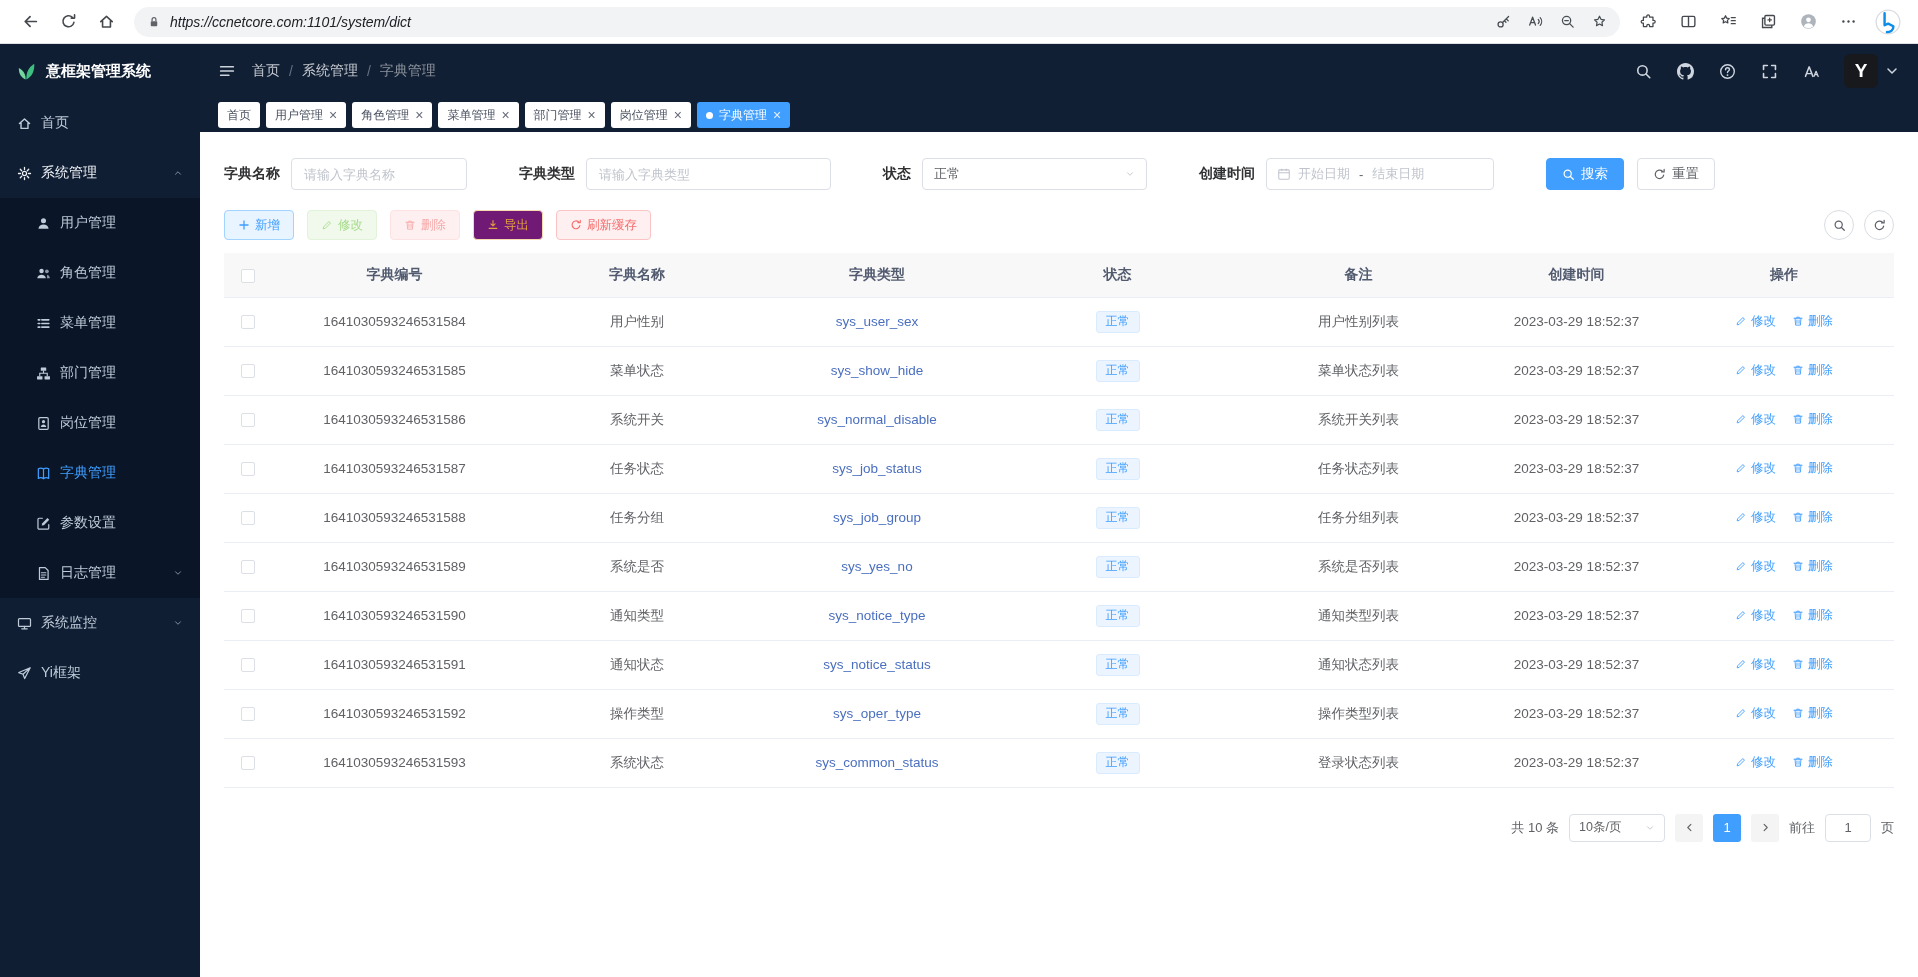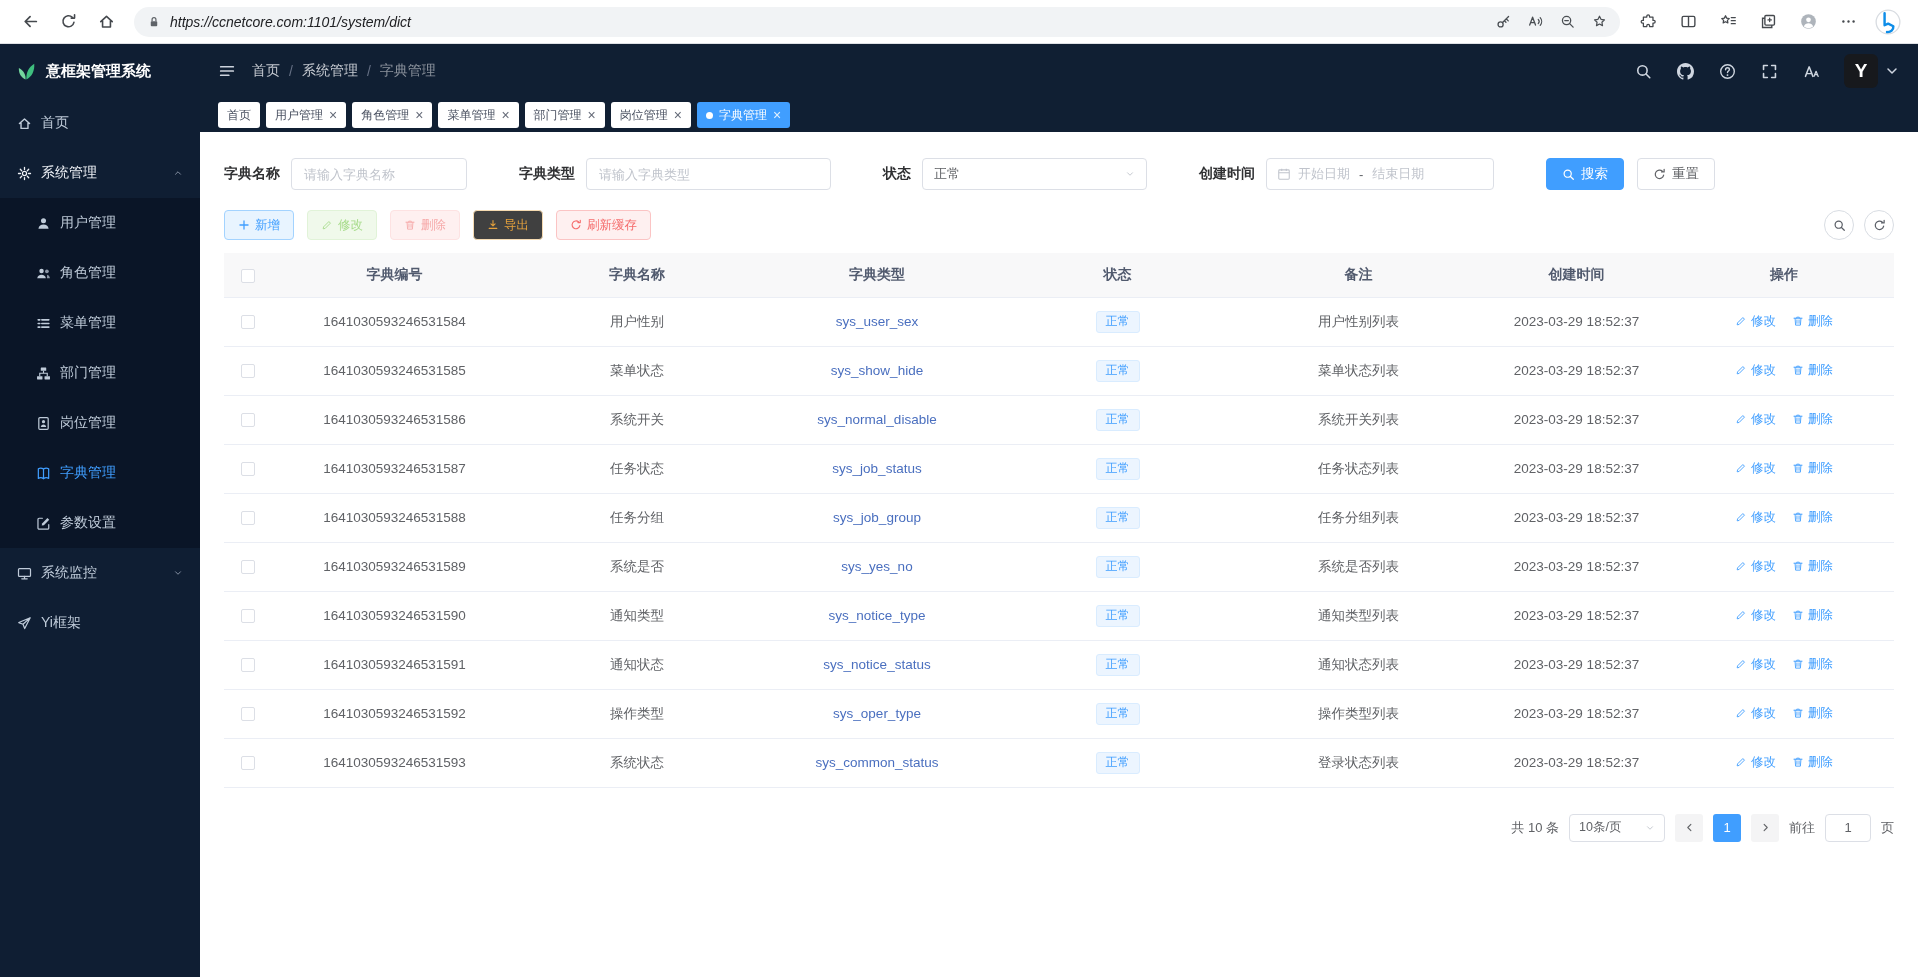--- a/index.html
+++ b/index.html
@@ -85,21 +85,21 @@
 .btn .ic{width:13px;height:13px;}
 .btn-primary{background:#409eff;color:#fff;border:1px solid #409eff;}
 .btn-default{background:#fff;color:#606266;border:1px solid #dcdfe6;}
 
 .toolbar-row{display:flex;align-items:center;margin-top:20px;}
 .tbtn{height:30px;border-radius:4px;font-size:12.5px;display:inline-flex;align-items:center;gap:5px;padding:0 13px;margin-right:13px;border:1px solid;}
 .tbtn .ic{width:12px;height:12px;}
 .tbtn.primary{background:#e8f4ff;border-color:#a3d3ff;color:#409eff;}
 .tbtn.success{background:#f0f9eb;border-color:#c2e7b0;color:#67c23a;}
 .tbtn.danger{background:#fef0f0;border-color:#fbc4c4;color:#f56c6c;}
-.tbtn.warning{background:#404040;border-color:#f5dab1;color:#e6a23c;}
+.tbtn.warning{background:#701a75;border-color:#f5dab1;color:#e6a23c;}
 .tbtn.disabled{cursor:not-allowed;}
 .tbtn.success.disabled{border-color:#e1f3d8;color:#a6db8a;}
 .tbtn.danger.disabled{border-color:#fde2e2;color:#f6a9a9;}
 .toolbar-right{margin-left:auto;display:flex;gap:10px;}
 .circle-btn{width:30px;height:30px;border-radius:50%;border:1px solid #d9dde3;background:#fff;display:flex;align-items:center;justify-content:center;color:#5a5e66;}
 .circle-btn .ic{width:13px;height:13px;}
 
 .dict-table{width:100%;border-collapse:collapse;table-layout:fixed;margin-top:13px;}
 .dict-table th{height:44px;background:#f8f8f9;color:#515a6e;font-weight:700;font-size:14px;text-align:center;border-bottom:1px solid #ebeef5;}
 .dict-table td{height:49px;text-align:center;font-size:13.5px;color:#606266;border-bottom:1px solid #ebeef5;white-space:nowrap;overflow:hidden;}
@@ -345,20 +345,34 @@
               <span class="mi-label">字典管理</span>
             </div>
             <div class="menu-item sub">
               <span class="ic-wrap">
                 <svg class="ic" viewBox="0 0 16 16" xmlns="http://www.w3.org/2000/svg">
                   <path d="M13.6 9.2v3.5a1.2 1.2 0 0 1-1.2 1.2H3.3a1.2 1.2 0 0 1-1.2-1.2V3.6a1.2 1.2 0 0 1 1.2-1.2h3.5" fill="none" stroke="currentColor" stroke-width="1.3" stroke-linecap="round"></path>
                   <path d="m6.1 10.2.4-2.3 5.7-5.7 1.9 1.9-5.7 5.7z" fill="currentColor"></path>
                 </svg>
               </span>
               <span class="mi-label">参数设置</span>
+            </div>
+            <div class="menu-item sub">
+              <span class="ic-wrap">
+                <svg class="ic" viewBox="0 0 16 16" xmlns="http://www.w3.org/2000/svg">
+                  <path d="M3.7 1.7h6.1l3.1 3.1v9.5H3.7z" fill="none" stroke="currentColor" stroke-width="1.3" stroke-linejoin="round"></path>
+                  <path d="M5.7 7.1h4.9M5.7 9.5h4.9M5.7 11.9h3.3" stroke="currentColor" stroke-width="1.1" stroke-linecap="round" fill="none"></path>
+                </svg>
+              </span>
+              <span class="mi-label">日志管理</span>
+              <span class="ic-wrap chev">
+                <svg class="ic" viewBox="0 0 16 16" xmlns="http://www.w3.org/2000/svg">
+                  <path d="m4 6 4 4 4-4" fill="none" stroke="currentColor" stroke-width="1.5" stroke-linecap="round" stroke-linejoin="round"></path>
+                </svg>
+              </span>
             </div>
           </div>
           <div class="menu-item">
             <span class="ic-wrap">
               <svg class="ic" viewBox="0 0 16 16" xmlns="http://www.w3.org/2000/svg">
                 <rect x="1.6" y="2.7" width="12.8" height="8.3" rx="1" fill="none" stroke="currentColor" stroke-width="1.3"></rect>
                 <path d="M8 11v2.3M5.1 13.7h5.8" stroke="currentColor" stroke-width="1.3" stroke-linecap="round" fill="none"></path>
               </svg>
             </span>
             <span class="mi-label">系统监控</span>

